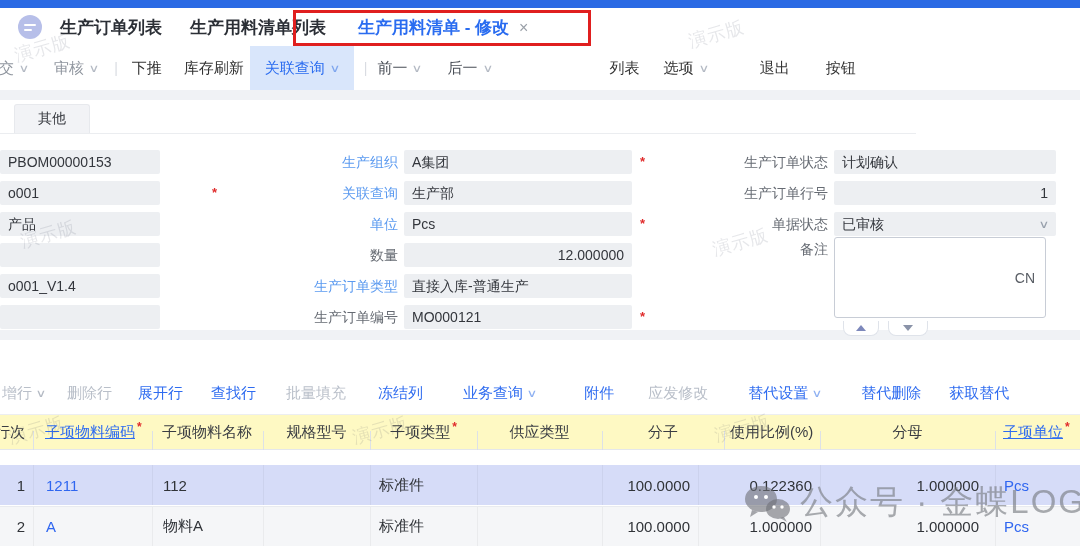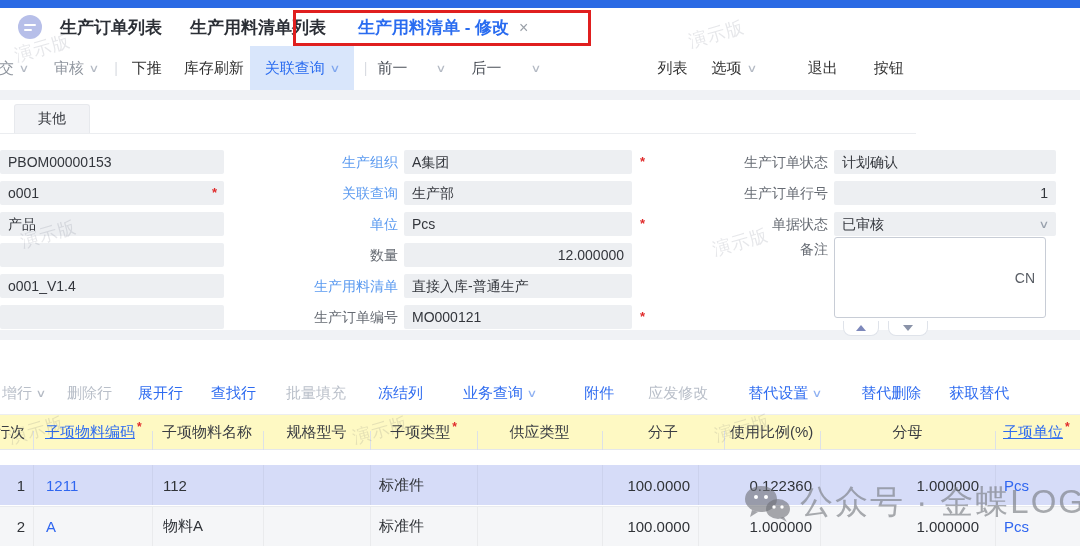--- a/index.html
+++ b/index.html
@@ -21,40 +21,40 @@
   .tab-close { font-size:16px; color:#9aa0a8; font-weight:normal; margin-left:10px; }
   .active-underline { position:absolute; left:320px; top:43px; width:234px; height:3px; background:#2a6cf0; }
   .redbox { position:absolute; left:293px; top:10px; width:298px; height:36px; border:3px solid #e01f1f; z-index:30; pointer-events:none; }
 
   
   .toolbar { position:absolute; left:0; top:46px; width:1080px; height:44px; background:#fff; display:flex; align-items:center; font-size:15px; color:#333; overflow:hidden; }
   .titem { white-space:nowrap; display:flex; align-items:center; }
   .chev { font-size:11px; color:#b4bac4; margin-left:6px; display:inline-block; transform:scaleX(1.35); }
   .sep { color:#d9dce2; font-size:14px; }
   .t-gray { color:#8f959e; }
-  .t-mid { color:#4a4f57;gap:24px; }
+  .t-mid { color:#4a4f57; }
   .pill-highlight { align-self:stretch; display:flex; align-items:center; background:#d9e6fb; color:#2a6cf0; padding:0 15px; }
   .pill-highlight .chev { color:#7fa6ee; }
 
   
   .gap1 { position:absolute; left:0; top:90px; width:1080px; height:10px; background:#f0f2f5; }
   .gap2 { position:absolute; left:0; top:330px; width:1080px; height:10px; background:#f0f2f5; }
 
   
   .formtabs { position:absolute; left:0; top:100px; width:916px; height:34px; background:#fff; border-bottom:1px solid #ebedf0; }
   .formtab { position:absolute; left:14px; bottom:0; width:76px; height:29px; background:#f2f3f6; border:1px solid #e7e9ed; border-bottom:none; border-radius:3px 3px 0 0; display:flex; align-items:center; justify-content:center; font-size:14px; color:#33363c; }
 
   
   .formarea { position:absolute; left:0; top:134px; width:1080px; height:196px; background:#fff; }
   .field { position:absolute; height:24px; background:#edeff2; border-radius:2px; font-size:14px; color:#33363c; line-height:24px; padding:0 8px; overflow:hidden; white-space:nowrap; }
   .lab { position:absolute; height:24px; line-height:24px; font-size:14px; color:#666b73; text-align:right; white-space:nowrap; }
   .lab-blue { color:#5b9af0; }
   .star { position:absolute; color:#e02b2b; font-size:13px; font-weight:bold; }
   .ralign { text-align:right; }
-  .fld-left { left:0; width:224px; }
+  .fld-left { left:0; width:160px; }
   .lab-mid { left:252px; width:146px; }
   .fld-mid { left:404px; width:228px; }
   .lab-right { left:690px; width:138px; }
   .fld-right { left:834px; width:222px; }
   .fchev { position:absolute; right:8px; top:0; font-size:11px; color:#98a0ac; transform:scaleX(1.35); }
   .remark { position:absolute; left:834px; top:103px; width:212px; height:81px; background:#fff; border:1px solid #c8cdd6; border-radius:3px; display:flex; align-items:center; justify-content:flex-end; padding-right:10px; font-size:14px; color:#585d64; }
 
   
   .pill { position:absolute; top:321px; height:15px; background:#fff; border:1px solid #dfe3ea; border-top:none; border-radius:0 0 8px 8px; display:flex; align-items:center; justify-content:center; z-index:6; cursor:pointer; }
   .pill-up { left:843px; width:36px; }
@@ -185,21 +185,21 @@
     <div class="lab lab-mid lab-blue" style="top:47px;">关联查询</div>
     <div class="field fld-mid" style="top:47px;">生产部</div>
 
     <div class="lab lab-mid lab-blue" style="top:78px;">单位</div>
     <div class="field fld-mid" style="top:78px;">Pcs</div>
     <span class="star" style="left:640px; top:82px;">*</span>
 
     <div class="lab lab-mid" style="top:109px;">数量</div>
     <div class="field fld-mid ralign" style="top:109px;">12.000000</div>
 
-    <div class="lab lab-mid lab-blue" style="top:140px;">生产用料清单</div>
+    <div class="lab lab-mid lab-blue" style="top:140px;">生产订单类型</div>
     <div class="field fld-mid" style="top:140px;">直接入库-普通生产</div>
 
     <div class="lab lab-mid" style="top:171px;">生产订单编号</div>
     <div class="field fld-mid" style="top:171px;">MO000121</div>
     <span class="star" style="left:640px; top:175px;">*</span>
 
     <div class="lab lab-right" style="top:16px;">生产订单状态</div>
     <div class="field fld-right" style="top:16px;">计划确认</div>
 
     <div class="lab lab-right" style="top:47px;">生产订单行号</div>

